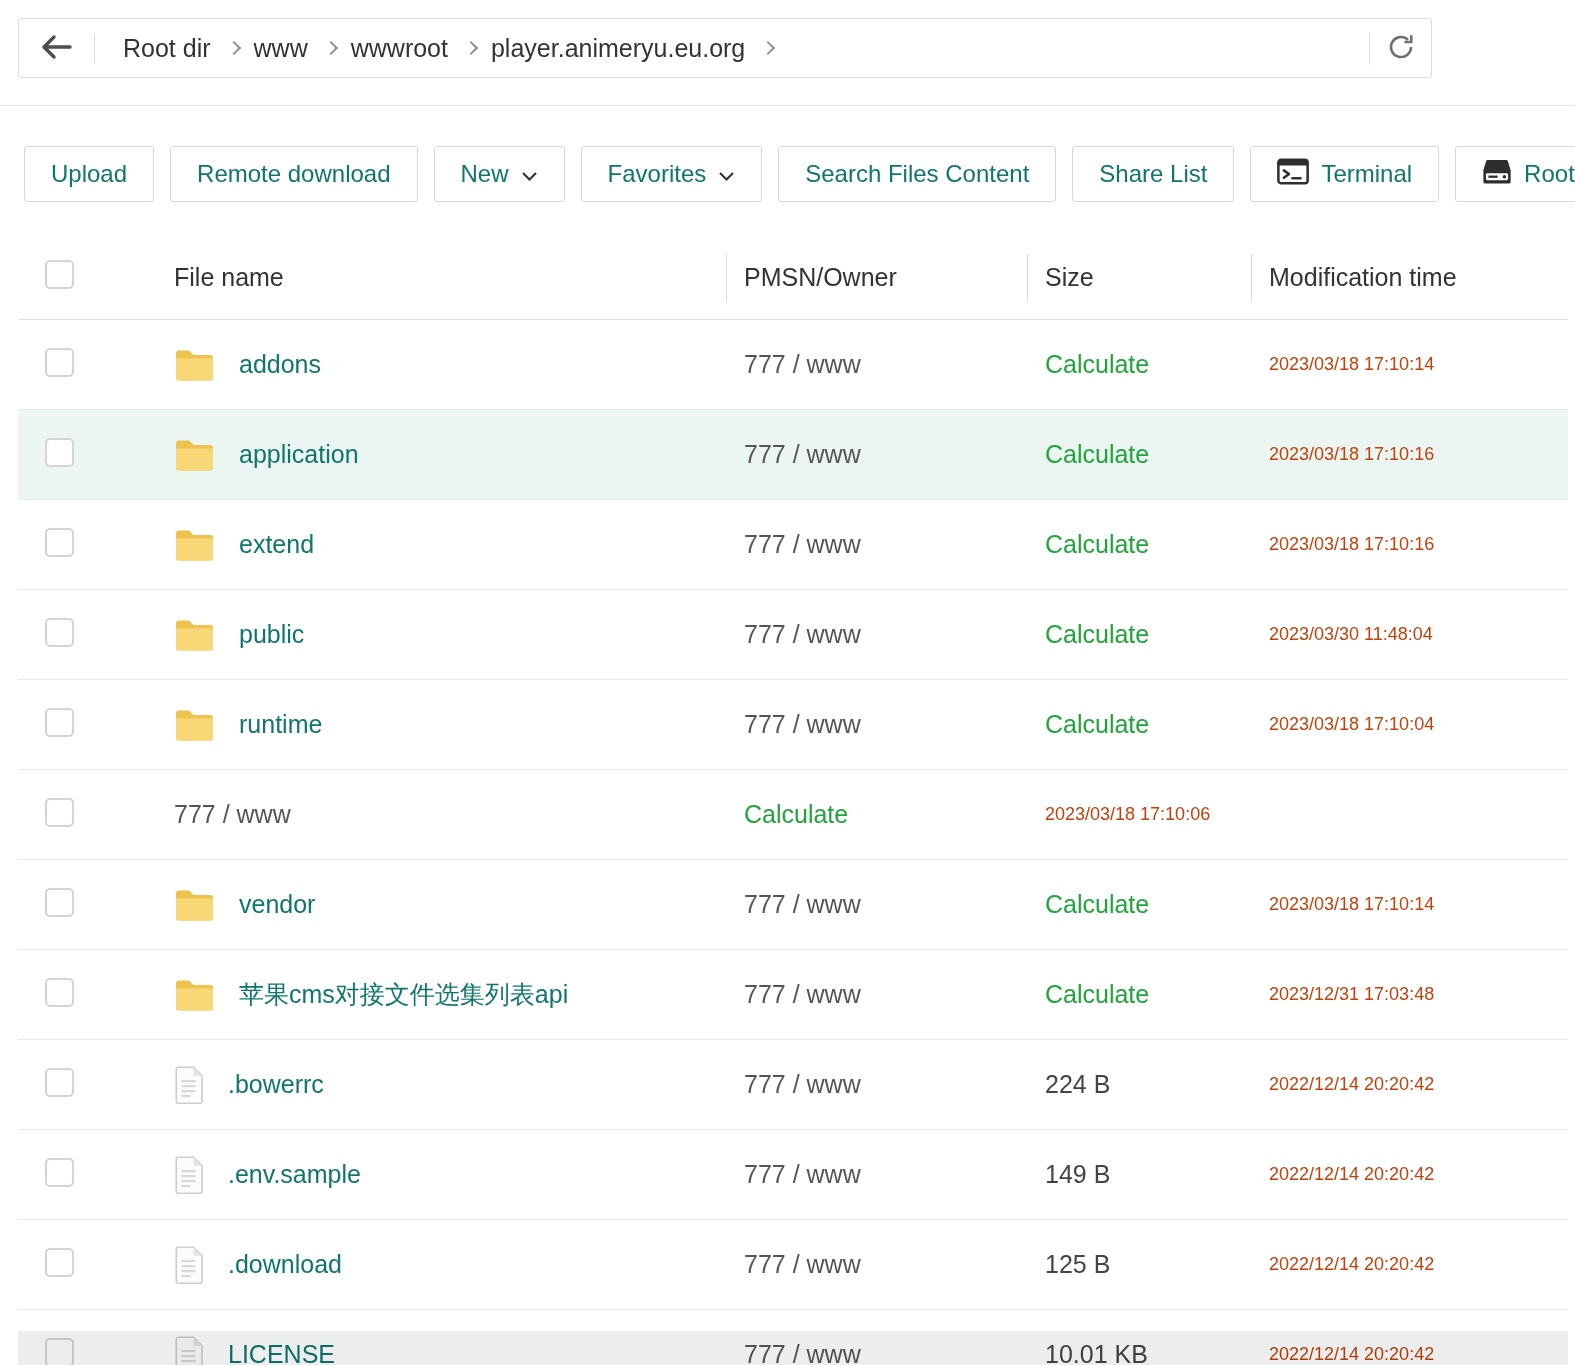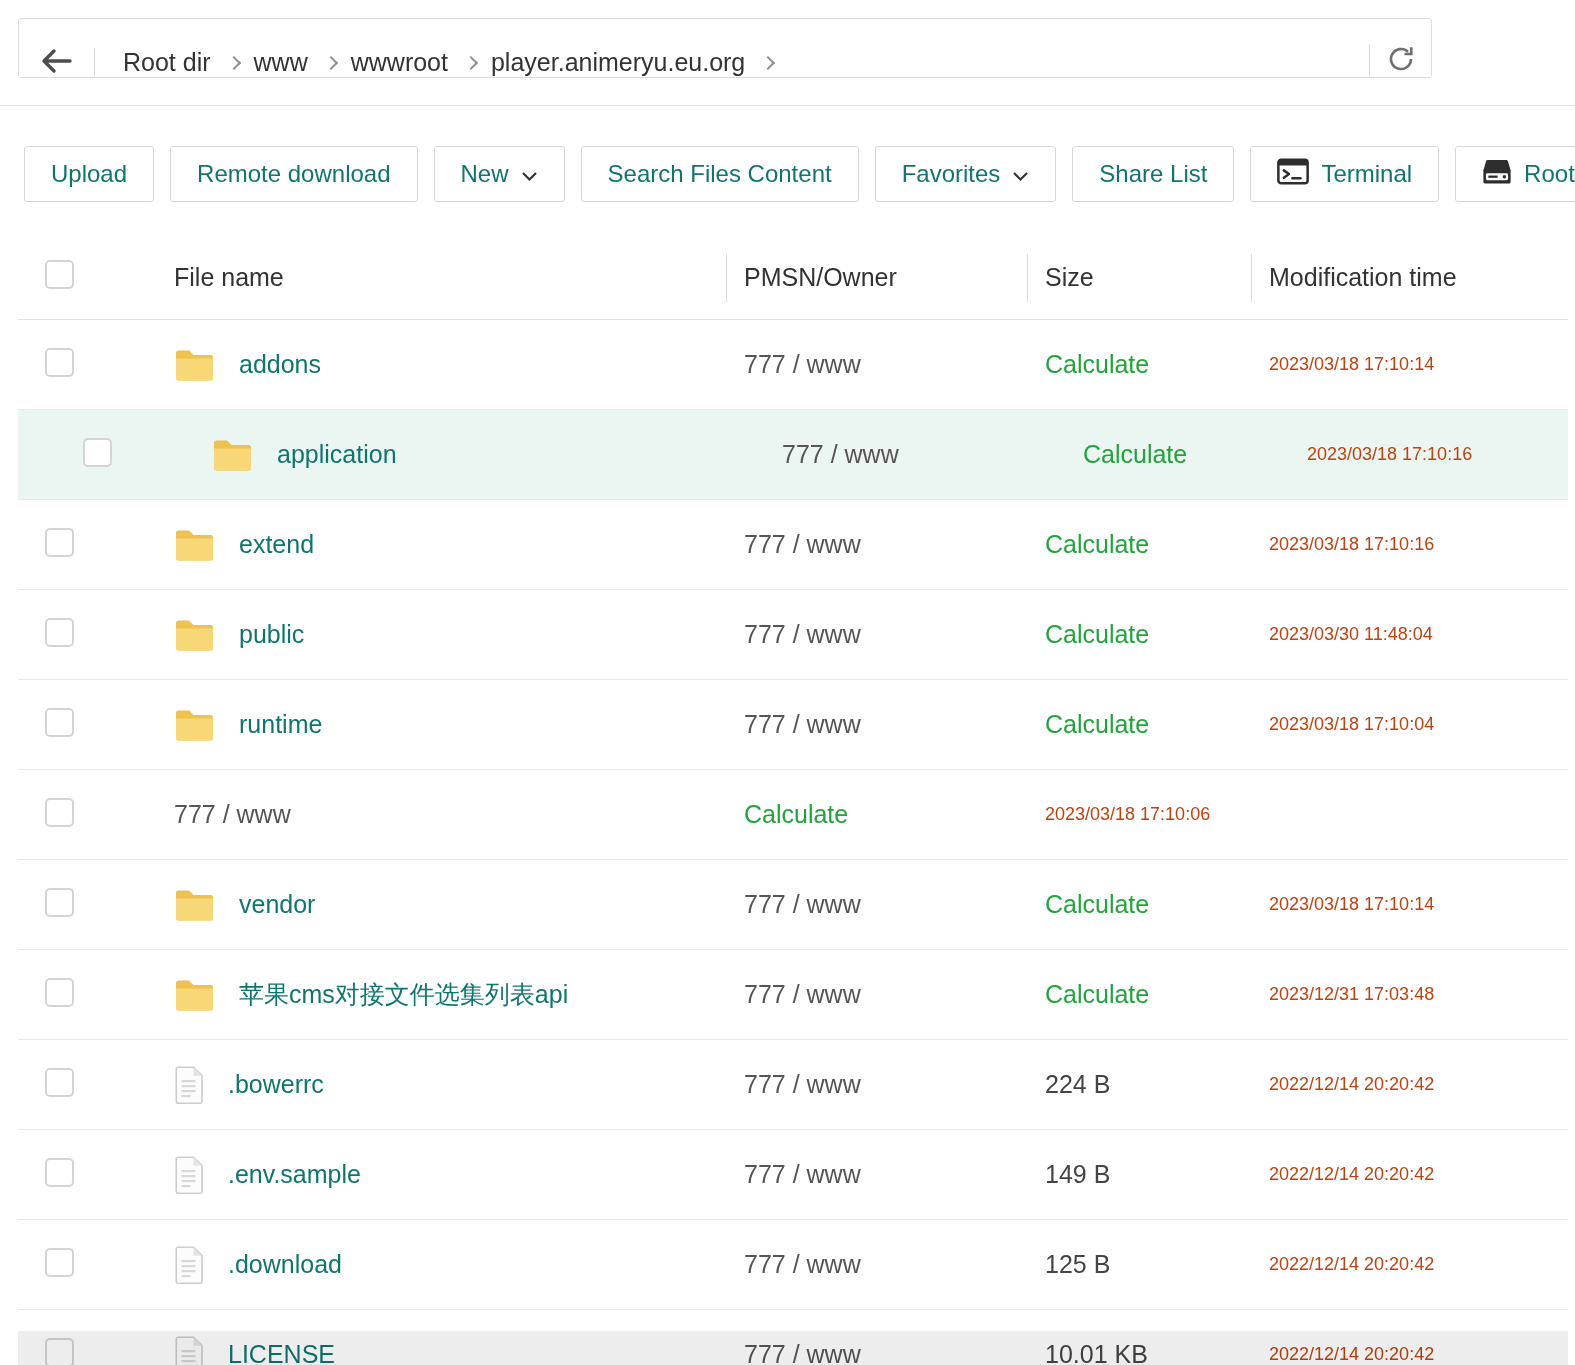--- a/index.html
+++ b/index.html
@@ -4,21 +4,21 @@
 <style>
   * { margin:0; padding:0; box-sizing:border-box; }
   body { background:#fff; }
   .screen {
     position:relative; width:1575px; height:1365px; overflow:hidden;
     background:#ffffff; font-family:"Liberation Sans", sans-serif; color:#333;
   }
 
   
   .pathbar {
-    display:flex; align-items:flex-end;
+    display:flex; align-items:center;
     margin:18px 0 0 18px; width:1414px; height:60px;
     border:1px solid #dcdcdc; border-radius:3px; background:#fff;
   }
   .back-btn {
     width:76px; display:flex; align-items:center; justify-content:center;
     background:#fff; border:none; border-right:1px solid #dcdcdc; cursor:pointer;
   }
   .crumbs { display:flex; align-items:center; flex:1; padding-left:28px; overflow:hidden; white-space:nowrap; }
   .crumb { font-size:25px; color:#333; cursor:pointer; }
   .crumb-sep {
@@ -45,21 +45,21 @@
   
   .filetable { margin:34px 7px 0 18px; width:1550px; }
   .thead, .trow {
     display:grid;
     grid-template-columns:94px 526px 257px 180px 310px 1fr;
     align-items:center;
     gap:44px;
   }
   .thead { height:84px; border-bottom:1px solid #e0e0e0; }
   .trow  { height:90px; border-bottom:1px solid #eaeaea; cursor:pointer; }
-  .trow.row-highlight { background:var(--row-highlight, #ebf5f1);padding-left:38px; }
+  .trow.row-highlight { background:var(--row-highlight, #ebf5f1); }
 
   .thead > div { font-size:25px; color:#333; padding-left:18px; position:relative; }
   .thead > .c-check { padding-left:27px; }
   .thead > .with-sep::before {
     content:""; position:absolute; left:0; top:50%; transform:translateY(-50%);
     width:1px; height:48px; background:#dcdcdc;
   }
 
   .c-check { padding-left:27px; }
   .checkbox {
@@ -123,27 +123,27 @@
     <button class="tbtn">
       <span>Remote download</span>
     </button>
     <button class="tbtn">
       <span>New</span>
       <span><svg width="17" height="11" viewBox="0 0 17 11">
             <path d="M2 2 L8.5 8.5 L15 2" stroke="#333" stroke-width="2.2" fill="none"></path>
           </svg></span>
     </button>
     <button class="tbtn">
-      <span>Search Files Content</span>
-    </button>
-    <button class="tbtn">
       <span>Favorites</span>
       <span><svg width="17" height="11" viewBox="0 0 17 11">
             <path d="M2 2 L8.5 8.5 L15 2" stroke="#333" stroke-width="2.2" fill="none"></path>
           </svg></span>
+    </button>
+    <button class="tbtn">
+      <span>Search Files Content</span>
     </button>
     <button class="tbtn">
       <span>Share List</span>
     </button>
     <button class="tbtn">
       <span>
         <svg width="32" height="27" viewBox="0 0 28 23">
             <rect x="1.2" y="1.2" width="25.6" height="20.6" rx="2.5" fill="none" stroke="#2e2e2e" stroke-width="2.2"></rect>
             <path d="M1.2 3.7 a2.5 2.5 0 0 1 2.5-2.5 h20.6 a2.5 2.5 0 0 1 2.5 2.5 v2.6 H1.2 z" fill="#2e2e2e"></path>
             <path d="M6 10.5 l4.5 3.2 L6 17" stroke="#2e2e2e" stroke-width="2.2" fill="none" stroke-linecap="round" stroke-linejoin="round"></path>

